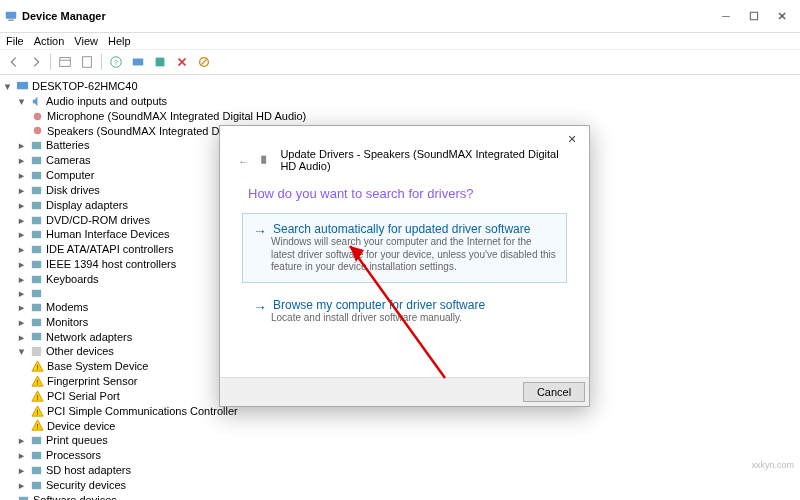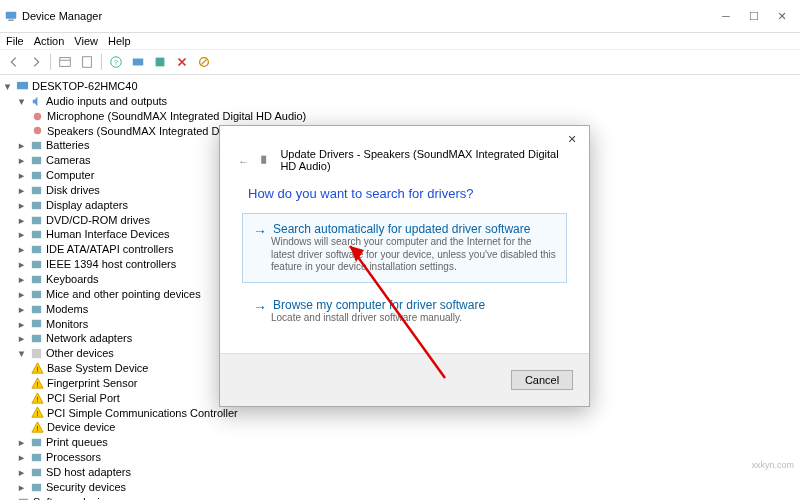--- a/index.html
+++ b/index.html
@@ -1,45 +1,45 @@
 <!DOCTYPE html>
 <html><head>
   <meta charset="utf-8">
   <style>
     * { margin: 0; padding: 0; box-sizing: border-box; font-family: "Segoe UI", Tahoma, sans-serif; }
     body { background: #fff; width: 800px; height: 500px; overflow: hidden; position: relative; font-size: 11px; color: #000; }
-    .titlebar { display: flex; align-items: center; height: 22px; padding: 16px 4px; border-bottom: 1px solid #ddd; }
+    .titlebar { display: flex; align-items: center; height: 22px; padding: 16px 4px; border-bottom: 1px solid #ddd; font-weight: bold; }
     .titlebar .icon { width: 14px; height: 14px; margin-right: 4px; }
     .titlebar .title { flex: 1; font-size: 11px; }
     .winbtns { display: flex; gap: 0; }
     .winbtn { width: 28px; height: 20px; display: flex; align-items: center; justify-content: center; color: #666; }
     .menubar { display: flex; gap: 10px; padding: 2px 6px; font-size: 11px; align-items: center; }
     .toolbar { display: flex; align-items: center; gap: 2px; padding: 2px 4px; border-top: 1px solid #eee; border-bottom: 1px solid #ddd; }
     .tbtn { width: 20px; height: 20px; display: flex; align-items: center; justify-content: center; color: #555; }
     .tbtn svg { width: 14px; height: 14px; }
     .sep { width: 1px; height: 16px; background: #ccc; margin: 0 2px; }
     .tree { padding: 4px 2px; line-height: 1.35; font-size: 11px; }
     .node { display: flex; align-items: center; white-space: nowrap; }
     .exp { width: 11px; height: 11px; display: inline-flex; align-items: center; justify-content: center; margin-right: 2px; color: #666; }
     .nicon { width: 13px; height: 13px; margin: 0 3px 0 1px; display: inline-flex; align-items: center; justify-content: center; }
     .indent1 { padding-left: 14px; }
     .indent2 { padding-left: 28px; }
     .dialog { position: absolute; left: 219px; top: 125px; width: 371px; height: 282px; background: #fff; box-shadow: 0 6px 22px rgba(0,0,0,.3); border: 1px solid #aaa; }
     .dialog-close { position: absolute; top: 4px; right: 6px; width: 22px; height: 18px; display: flex; align-items: center; justify-content: center; color: #444; }
     .dialog-header { display: flex; align-items: center; gap: 8px; padding: 22px 18px 6px 18px; font-size: 11px; }
     .dialog-back { color: #888; }
     .dialog-title { font-weight: 400; }
-    .dialog-q { padding: 8px 28px 6px 28px; color: #1d4ed8; font-size: 13px; }
+    .dialog-q { padding: 8px 28px 6px 28px; color: #8b5cf6; font-size: 13px; }
     .opt { margin: 6px 22px 4px 22px; padding: 8px 10px; border: 1px solid transparent; }
     .opt.hover { border: 1px solid #b8d6f0; background: #f5faff; }
     .opt-row { display: flex; gap: 6px; align-items: flex-start; }
     .opt-arrow { color: #0a64a4; font-size: 14px; line-height: 1; }
     .opt-title { color: #0a64a4; font-size: 12px; }
     .opt-desc { color: #666; font-size: 10px; padding-left: 18px; line-height: 1.25; }
-    .dialog-footer { position: absolute; bottom: 0; left: 0; right: 0; background: #f0f0f0; border-top: 1px solid #ddd; padding: 16px; display: flex; justify-content: flex-end; }
+    .dialog-footer { position: absolute; bottom: 0; left: 0; right: 0; background: #f0f0f0; border-top: 1px solid #ddd; padding: 4px; display: flex; justify-content: flex-end; }
     .btn { min-width: 62px; padding: 3px 10px; border: 1px solid #adadad; background: #e1e1e1; font-size: 11px; }
     .arrow-annot { position: absolute; pointer-events: none; }
     .watermark { position: absolute; right: 6px; bottom: 30px; font-size: 9px; color: #bbb; }
   </style>
 </head>
 <body>
 
 <div class="titlebar">
   <span class="icon">
     <svg viewBox="0 0 16 16">
@@ -242,21 +242,20 @@
         </span>
         <span>Keyboards</span>
       </div>
       <div class="node indent1">
         <span class="exp">▸</span>
         <span class="nicon">
           <svg viewBox="0 0 14 14">
             <rect x="2" y="3" width="10" height="8" fill="#7ab"></rect>
           </svg>
         </span>
-        <span>Mice and other pointing devices</span>
       </div>
       <div class="node indent1">
         <span class="exp">▸</span>
         <span class="nicon">
           <svg viewBox="0 0 14 14">
             <rect x="2" y="3" width="10" height="8" fill="#7ab"></rect>
           </svg>
         </span>
         <span>Modems</span>
       </div>

